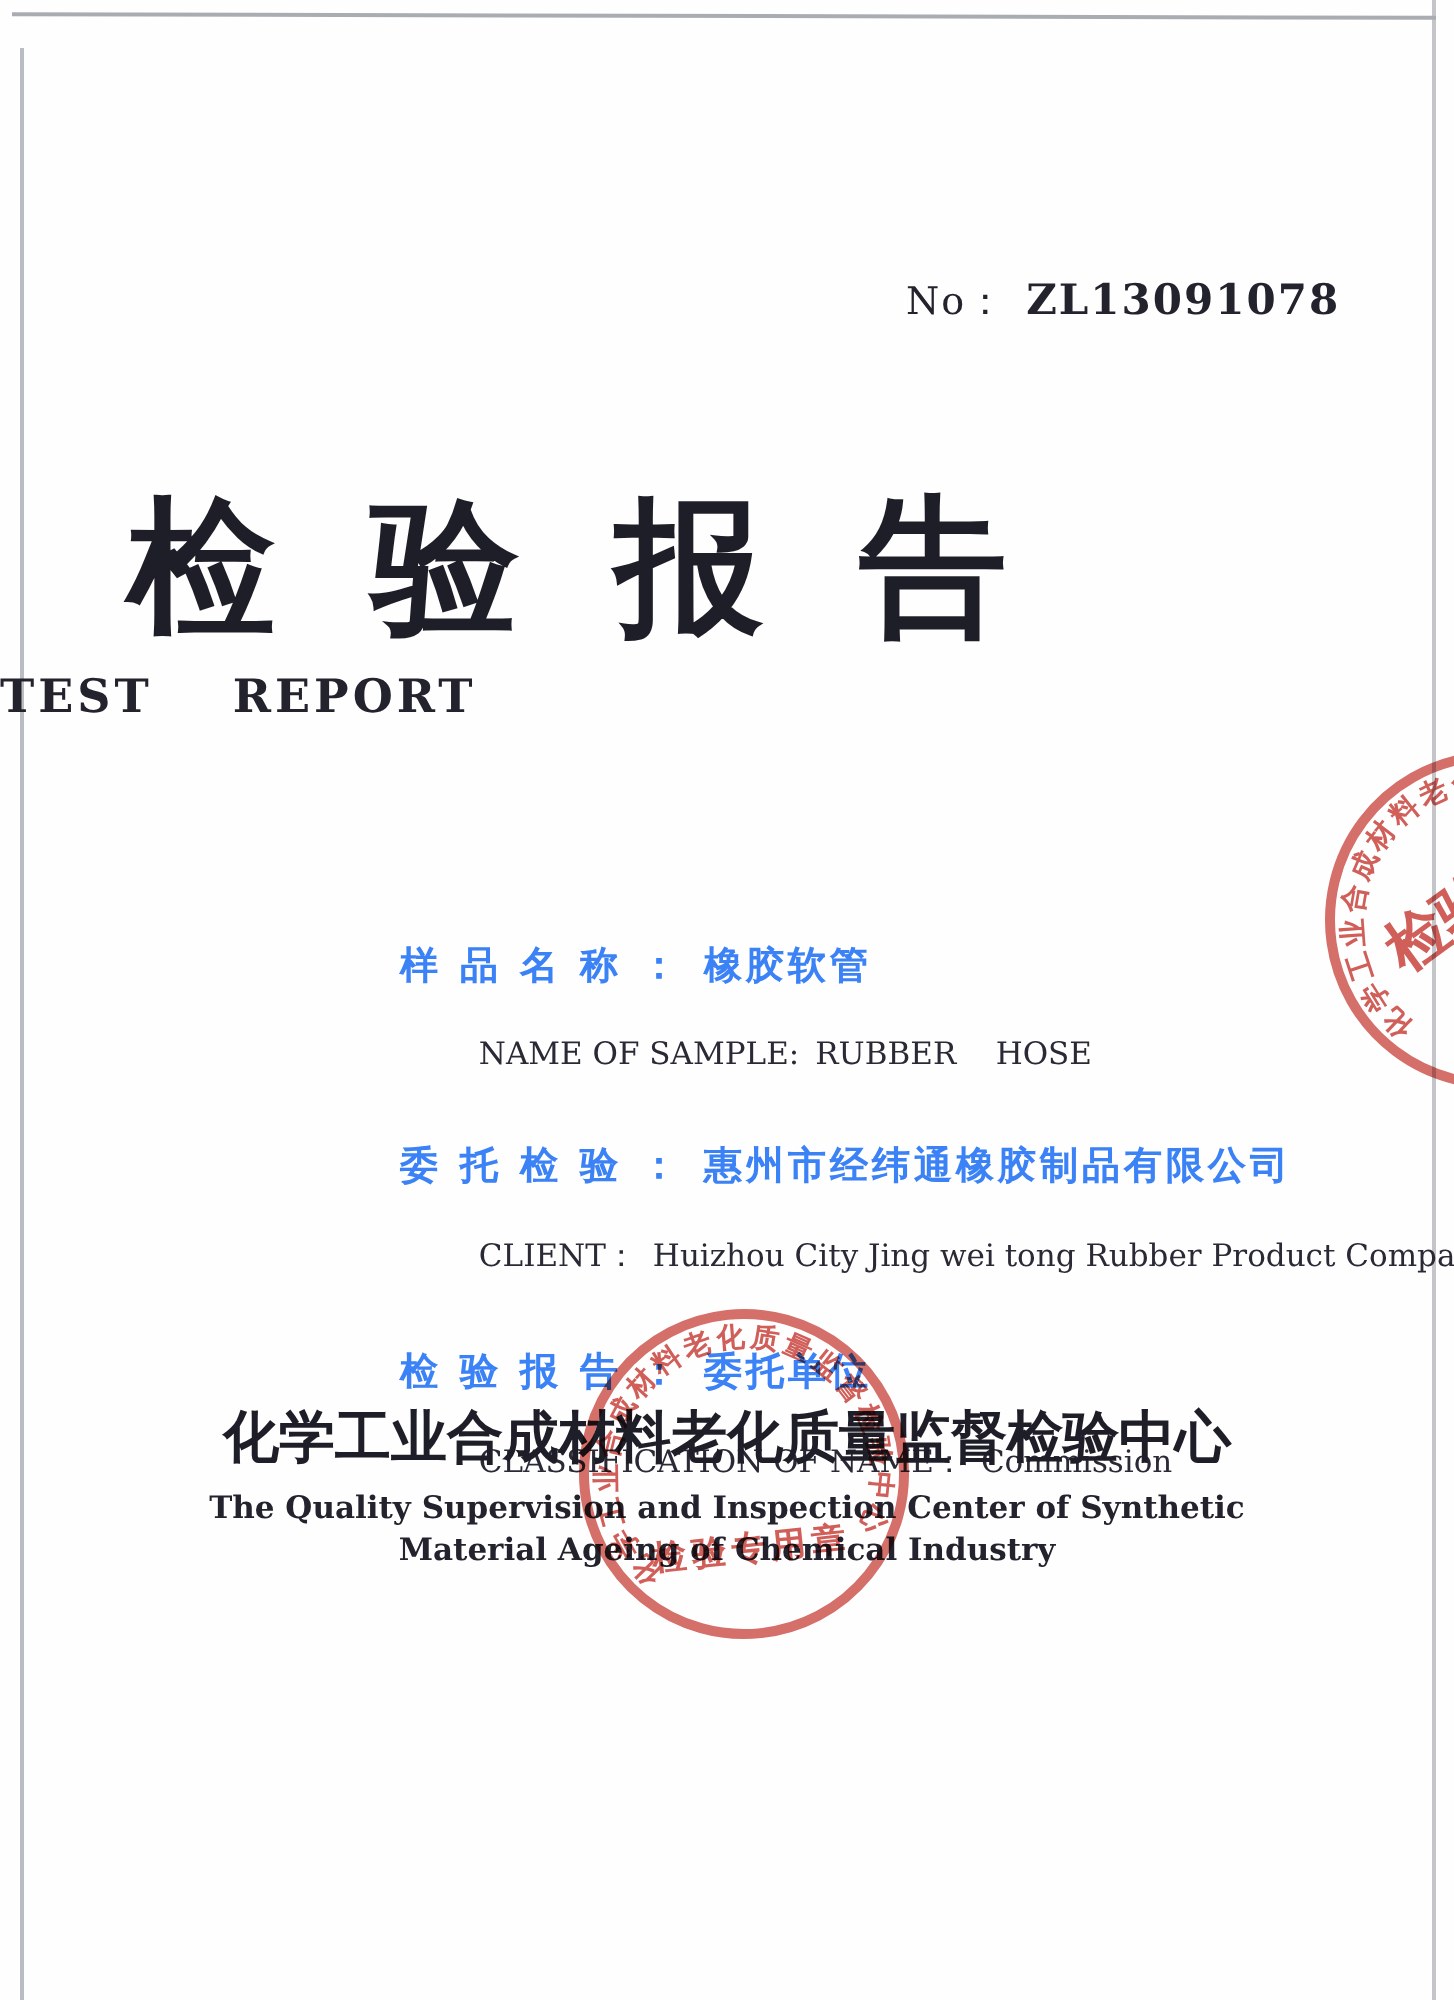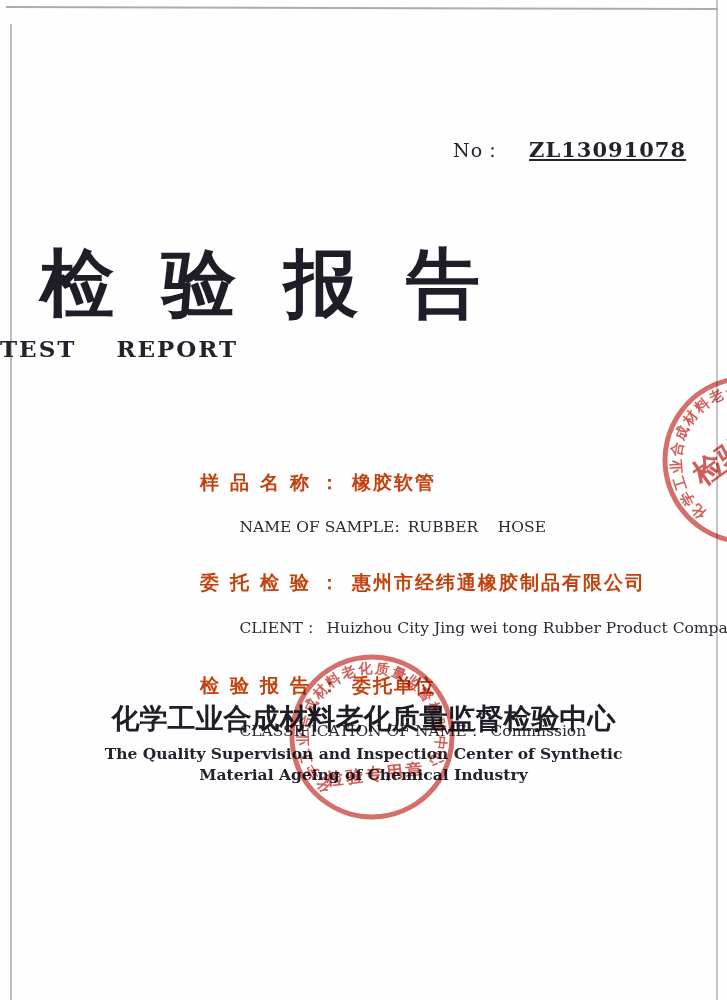--- a/index.html
+++ b/index.html
@@ -14,37 +14,37 @@
   
   .edge { position: absolute; background: #a9adb2; }
   .edge-top    { left: 6px;  top: 7px;   width: 712px; height: 2px; transform: rotate(0.15deg); }
   .edge-left   { left: 10px; top: 24px;  width: 2px;   height: 976px; opacity: .8; }
   .edge-right  { left: 716px; top: 0;    width: 2px;   height: 1000px; opacity: .7; }
 
   .no-line {
     position: absolute; left: 453px; top: 137px;
     font-size: 19px; letter-spacing: 1px; white-space: nowrap;
   }
-  .no-line .no-value { font-weight: bold; font-size: 21px; margin-left: 26px; letter-spacing: 1px; text-decoration: underline; }
+  .no-line .no-value { font-weight: bold; font-size: 21px; margin-left: 10px; letter-spacing: 1px; }
 
   .title-cn {
     position: absolute; left: 0; top: 235px; width: 575px;
-    font-size: 74px; font-weight: bold;
+    text-align: center; font-size: 74px; font-weight: bold;
     letter-spacing: 48px; padding-left: 40px; box-sizing: border-box;
     white-space: nowrap; color: #1e1e28;
   }
   .title-en {
     position: absolute; left: 0; top: 335px; width: 727px;
     text-align: left; font-size: 23px; font-weight: bold;
     word-spacing: 30px; letter-spacing: 2px; color: #23232e;
   }
 
   .fields { position: absolute; left: 200px; top: 470px; width: 470px; }
   .field-block { margin-bottom: 16px; }
-  .line-cn { font-size: 19px; font-weight: 600; white-space: nowrap; color: #c2410c; }
+  .line-cn { font-size: 19px; font-weight: 600; white-space: nowrap; color: #3b82f6; }
   .label-cn { letter-spacing: 11px; }
   .value-cn { letter-spacing: 2px; margin-left: 2px; }
   .line-en { font-size: 15.5px; margin-top: 4px; white-space: pre; color: #2a2a36; }
   .value-en { margin-left: 8px; white-space: pre; text-align: center; }
 
   .issuer-cn {
     position: absolute; left: 0; top: 700px; width: 727px;
     text-align: center; font-size: 28px; font-weight: bold;
     letter-spacing: 0px; white-space: nowrap; color: #1e1e28;
   }

